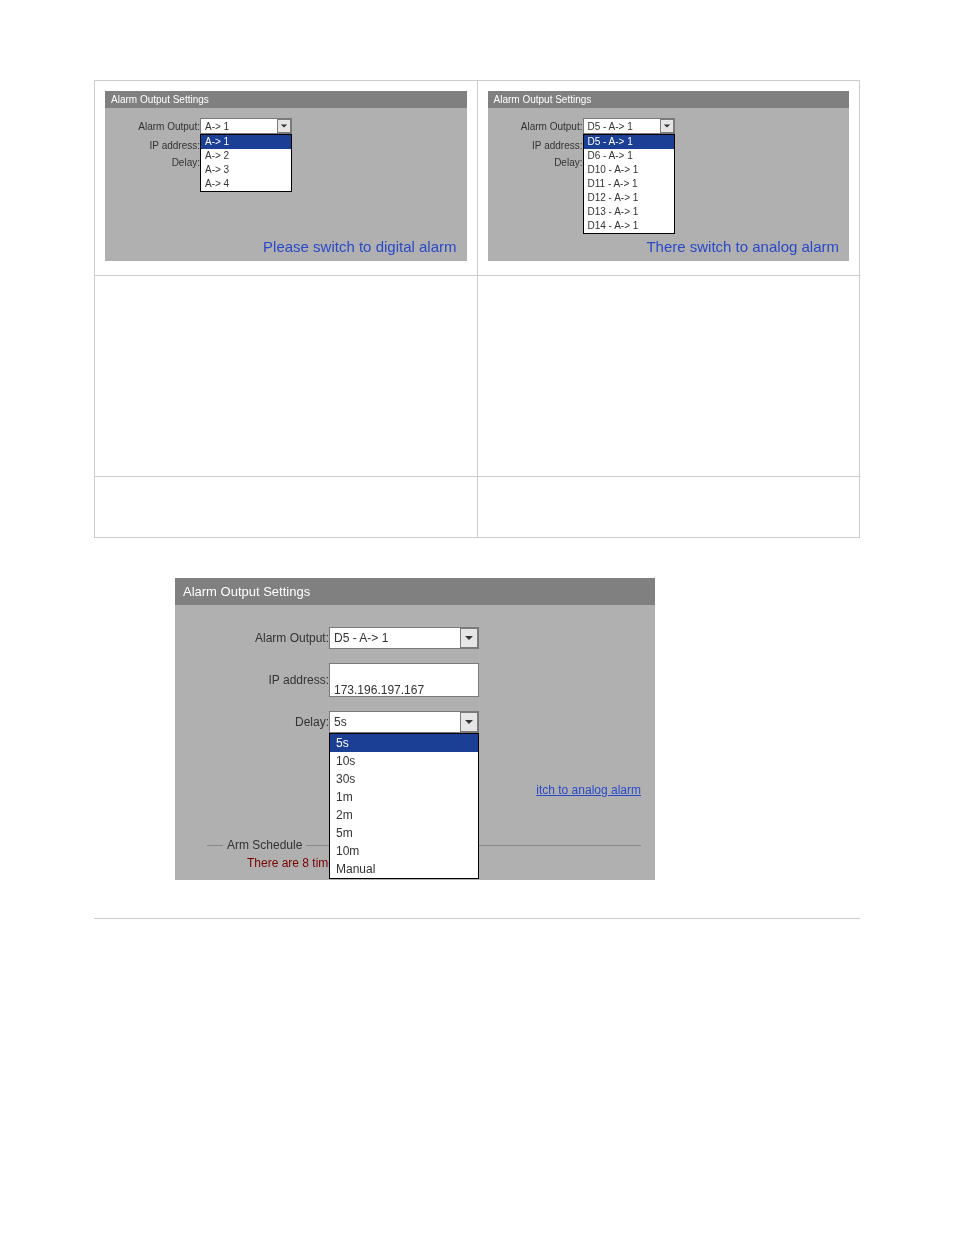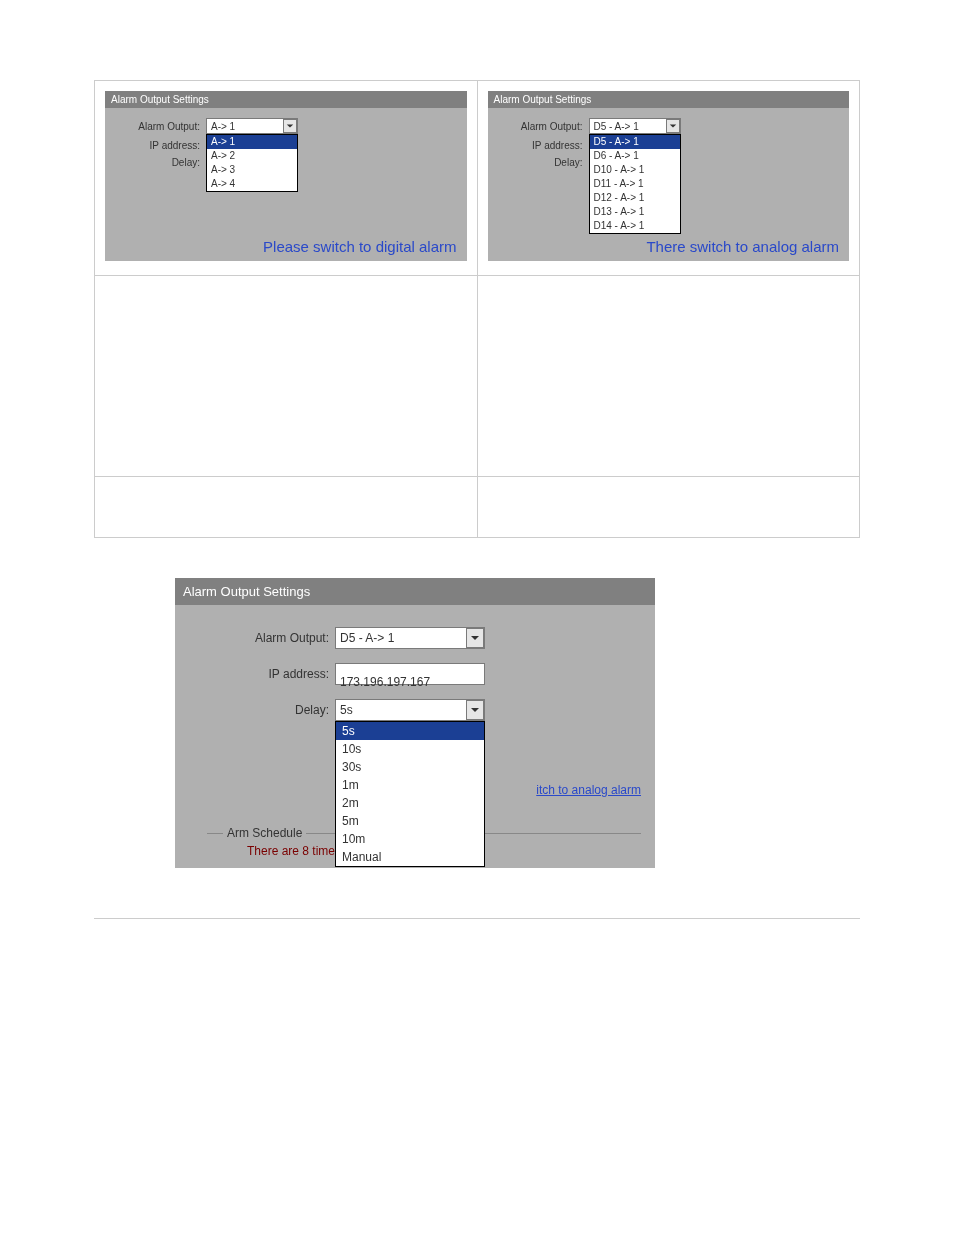--- a/index.html
+++ b/index.html
@@ -7,29 +7,29 @@
   .outer-table{border-collapse:collapse;width:766px;margin:0 auto 40px auto;}
   .outer-table td{border:1px solid #ccc;vertical-align:top;padding:0;}
   .cell-pad{padding:10px 10px 14px 10px;}
   .empty-row td{height:200px;border-top:1px solid #ccc;}
   .empty-row2 td{height:60px;}
 
   .panel{background:#b0b0b0;width:100%;font-size:10px;color:#333;}
   .panel-title{background:#808080;color:#fff;padding:3px 6px;font-size:10px;}
   .panel-body{padding:10px 10px 6px 10px;position:relative;}
   .field-row{display:flex;align-items:center;margin-bottom:6px;}
-  .field-label{width:85px;text-align:right;padding-right:6px;color:#333;}
+  .field-label{width:85px;text-align:right;color:#333;}
   .select-wrap{position:relative;display:inline-block;}
   .select-box{display:flex;align-items:center;justify-content:space-between;background:#fff;border:1px solid #7a7a7a;height:16px;width:92px;padding:0 2px 0 4px;box-sizing:border-box;font-size:10px;}
   .chev{width:14px;height:14px;background:#e6e6e6;border:1px solid #7a7a7a;display:flex;align-items:center;justify-content:center;margin-right:-2px;box-sizing:border-box;}
   .chev svg{width:8px;height:8px;}
   .dropdown-list{position:absolute;top:16px;left:0;background:#fff;border:1px solid #000;width:92px;box-sizing:border-box;z-index:5;}
   .dropdown-list .opt{padding:0 4px;height:14px;line-height:14px;font-size:10px;white-space:nowrap;}
   .dropdown-list .opt.selected{background:#1b3f94;color:#fff;}
-  .input-box{background:#fff;border:1px solid #7a7a7a;height:16px;width:120px;padding:8px 4px;box-sizing:border-box;font-size:10px;line-height:14px;}
+  .input-box{background:#fff;border:1px solid #7a7a7a;height:16px;width:120px;padding:16px 4px;box-sizing:border-box;font-size:10px;line-height:14px;}
   .switch-link{position:absolute;right:10px;bottom:6px;font-size:15px;color:#2a49c9;}
   .switch-partial{font-size:12px;color:#2a49c9;margin-left:10px;text-decoration:underline;}
 
   
   .panel.large{width:480px;margin:0 0 0 100px;font-size:12px;}
   .panel.large .panel-title{font-size:13px;padding:6px 8px;}
   .panel.large .panel-body{padding:22px 14px 10px 14px;}
   .panel.large .field-row{margin-bottom:14px;}
   .panel.large .field-label{width:140px;font-size:12px;}
   .panel.large .select-box{width:150px;height:22px;font-size:12px;}

